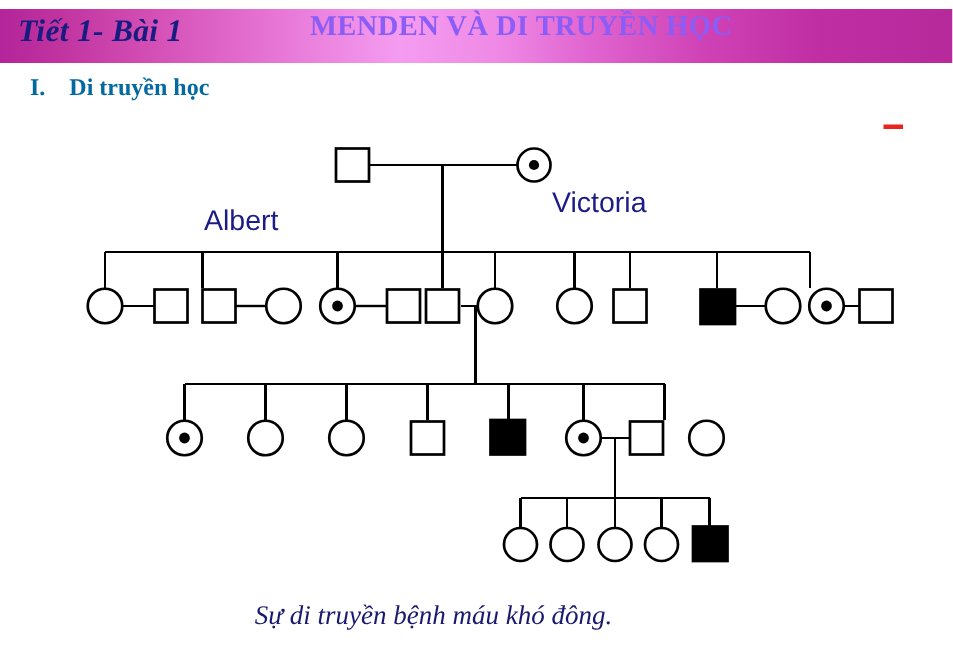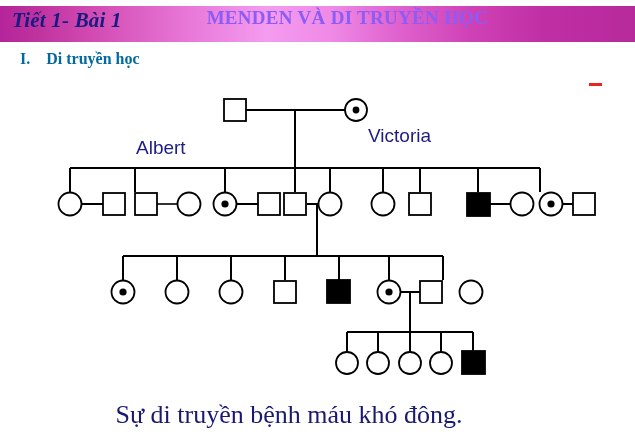--- a/index.html
+++ b/index.html
@@ -70,22 +70,23 @@
     white-space:nowrap;
     margin-top:40px;
   }
   #label-albert{left:136px;top:97px;}
   #label-victoria{left:368px;top:85px;}
   
   #caption{
     position:absolute;left:0;top:400px;width:578px;
     text-align:center;
     font-family:"Liberation Serif",serif;
-    font-size:26px;color:#191970;
-    white-space:nowrap;
+    font-size:18px;color:#191970;
+    white-space:nowrap;
+    font-style:italic;
   }
 </style>
 </head>
 <body>
 
 <div id="header-bar"></div>
 <div id="lesson-label">Tiết 1- Bài 1</div>
 <div id="main-title">MENDEN VÀ DI TRUYỀN HỌC</div>
 
 <div id="section-heading">

